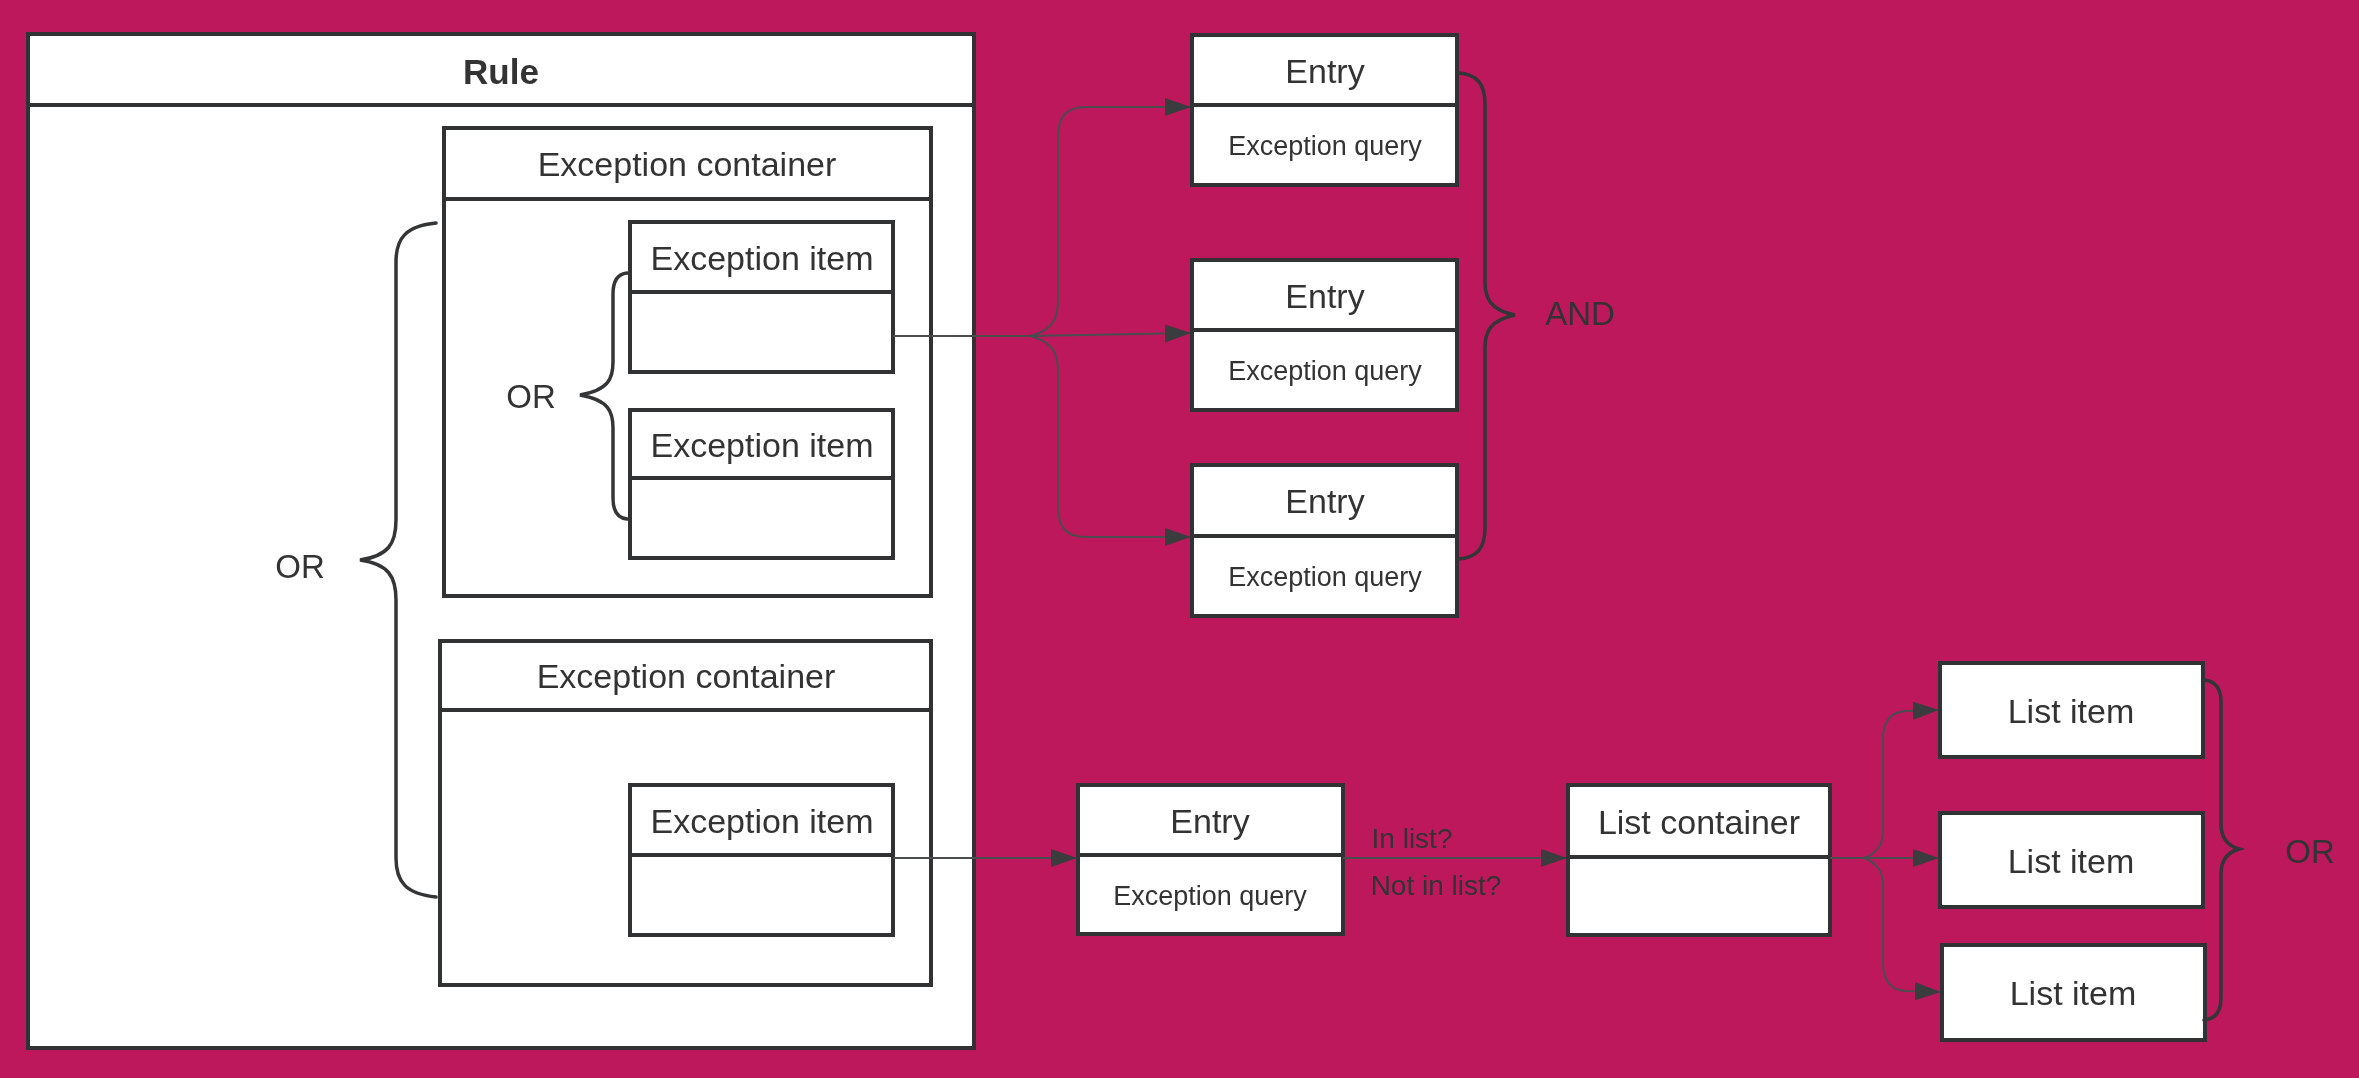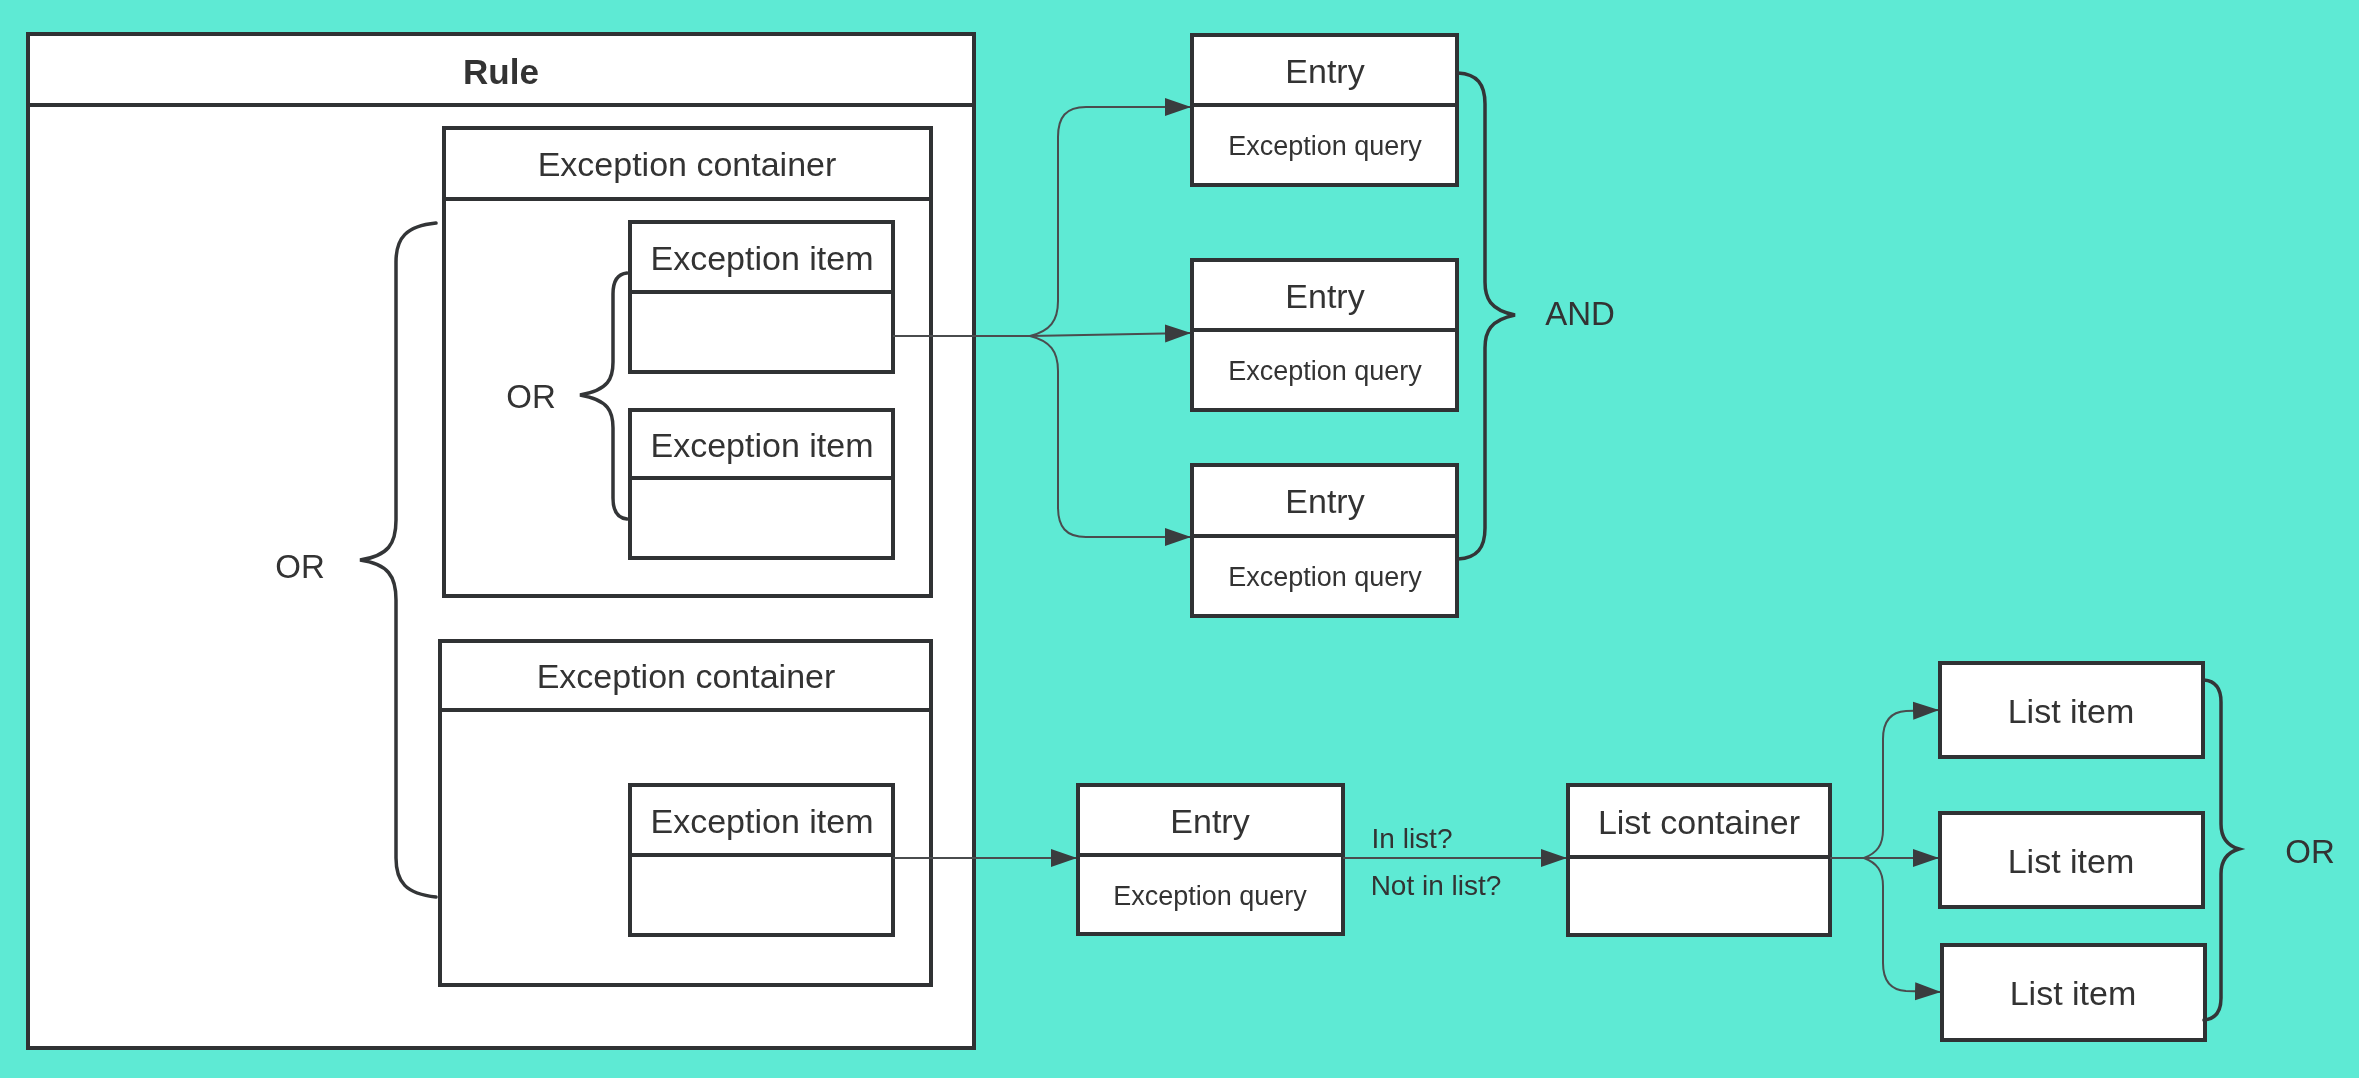--- a/index.html
+++ b/index.html
@@ -2,21 +2,21 @@
 <html><head>
 <meta charset="utf-8">
 <style>
   html, body {
     margin: 0;
     padding: 0;
     background: #ffffff;
   }
   .stage {
     width: 100%;
-    background: #5eead4;
+    background: #be185d;
   }
   svg {
     display: block;
     width: 100%;
     height: auto;
     font-family: "Liberation Sans", sans-serif;
   }
   .box {
     fill: #ffffff;
     stroke: #303234;

